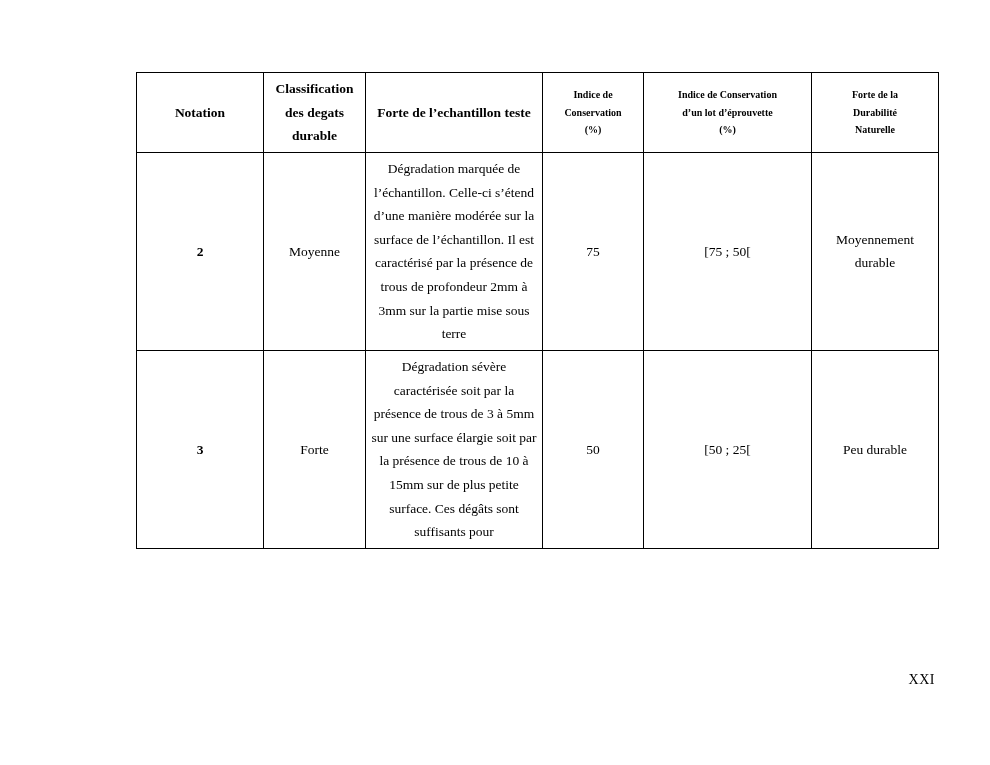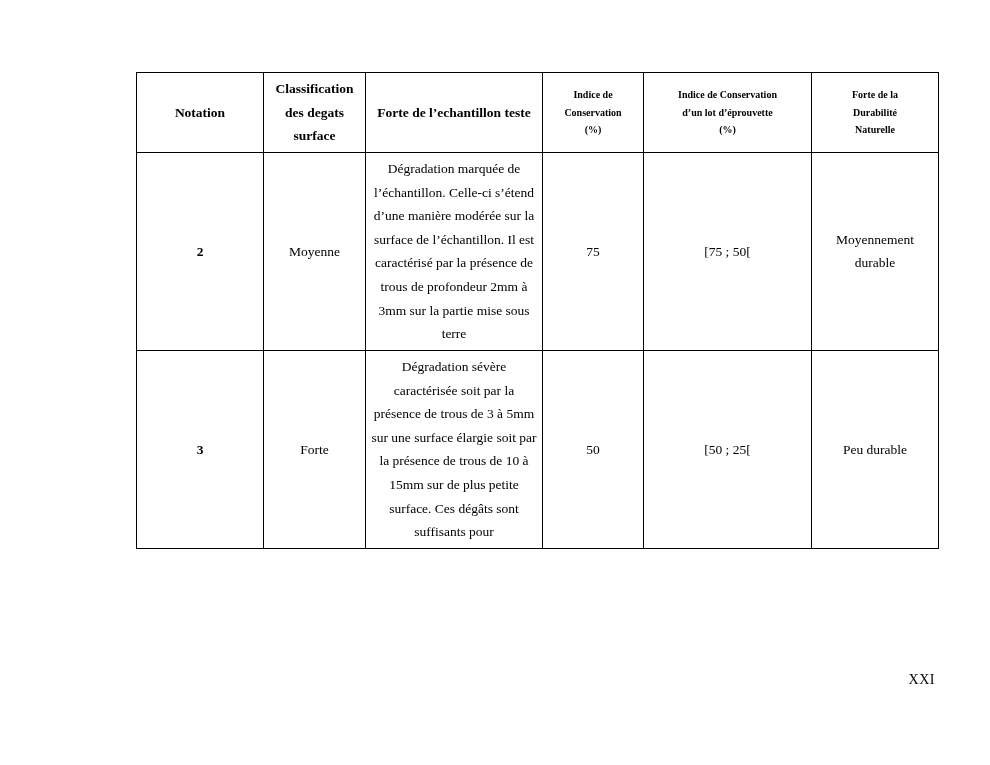--- a/index.html
+++ b/index.html
@@ -93,21 +93,21 @@
   <div class="table-wrap">
     <table class="doc-table">
       <thead>
         <tr>
           <th class="col-notation">
             <span class="hdr-line">Notation</span>
           </th>
           <th class="col-classification">
             <span class="hdr-line">Classification</span>
             <span class="hdr-line">des degats</span>
-            <span class="hdr-line">surface</span>
+            <span class="hdr-line">durable</span>
           </th>
           <th class="col-etat">
             <span class="hdr-line">Forte de l’echantillon teste</span>
           </th>
           <th class="col-indice plain">
             <span class="hdr-line">Indice de</span>
             <span class="hdr-line">Conservation</span>
             <span class="hdr-line">(%)</span>
           </th>
           <th class="col-lot plain">

